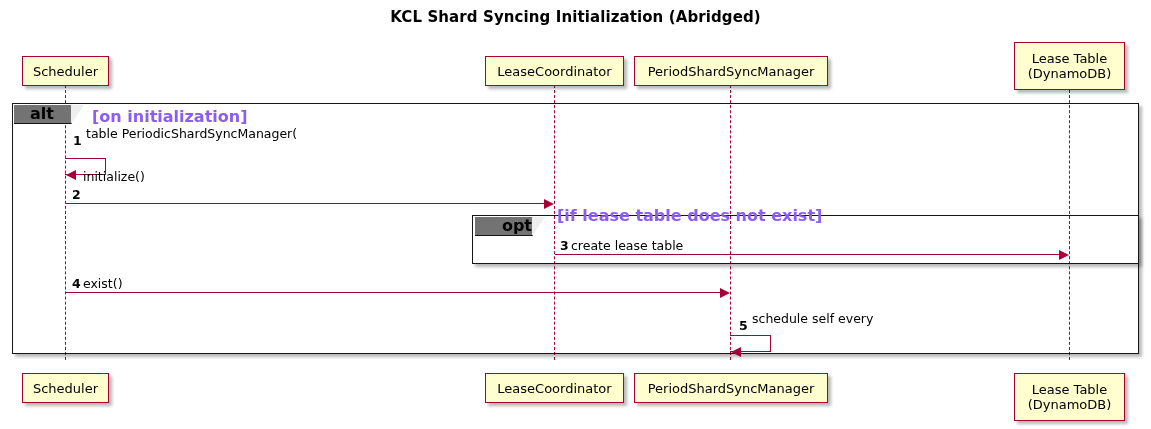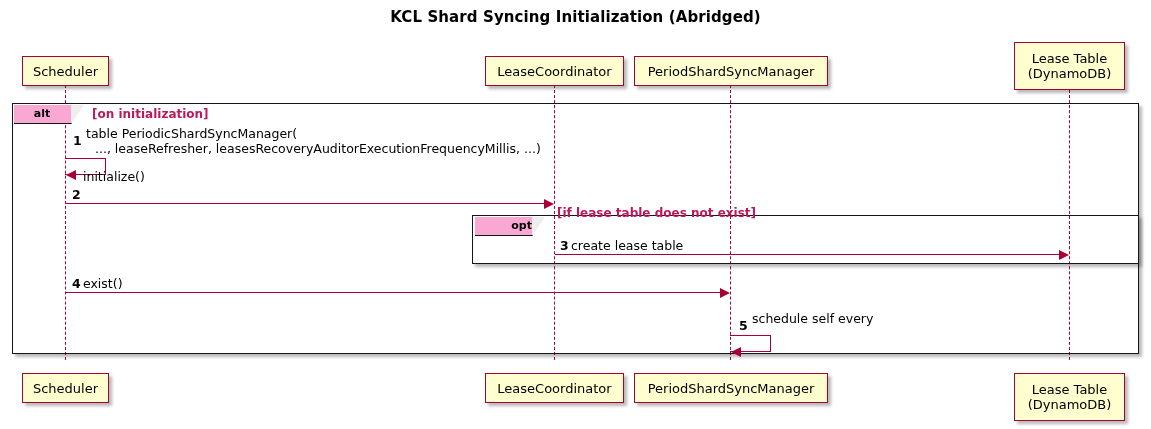--- a/index.html
+++ b/index.html
@@ -58,44 +58,44 @@
   .frame {
     position: absolute;
     box-sizing: border-box;
     border: 1.5px solid #161616;
     background: transparent;
     box-shadow: 3px 3px 3px rgba(0,0,0,0.28);
   }
   .frame-tab {
     position: absolute;
     box-sizing: border-box;
-    background: #f9a8d4;
+    background: #737373;
     border-right: 1.5px solid #161616;
     border-bottom: 1.5px solid #161616;
-    font-size: 11px;
+    font-size: 16px;
     font-weight: bold;
     color: #000000;
     text-align: center;
     line-height: 18px;
   }
   .frame-tab::after {
     content: "";
     position: absolute;
     right: -13px;
     top: 0px;
     width: 0;
     height: 0;
     border-left: 13px solid #EEEEEE;
     border-bottom: 19px solid transparent;
   }
   .frame-label {
     position: absolute;
-    font-size: 12px;
+    font-size: 16px;
     font-weight: bold;
-    color: #be185d;
+    color: #8b5cf6;
     white-space: pre;
   }
   
   .arrow-line {
     position: absolute;
     height: 0;
     border-top: 1.5px solid #A80036;
   }
   .arrow-head {
     position: absolute;
@@ -137,21 +137,20 @@
   <div class="lifeline" style="left:554px; top:85px; height:275px;"></div>
   <div class="lifeline" style="left:730px; top:85px; height:275px;"></div>
   <div class="lifeline" style="left:1069px; top:90px; height:270px;"></div>
 
   <div class="frame" style="left:12px; top:103px; width:1127px; height:251px;"></div>
   <div class="frame-tab" style="left:13.5px; top:104.5px; width:58px; height:19px;">alt</div>
   <div class="frame-label" style="left:92px; top:107px;">[on initialization]</div>
 
   <div class="msg-label" style="left:73px; top:133px; font-weight:bold;">1</div>
   <div class="msg-label" style="left:86px; top:126px;">table PeriodicShardSyncManager(</div>
-  <div class="msg-label" style="left:95px; top:141px;">..., leaseRefresher, leasesRecoveryAuditorExecutionFrequencyMillis, ...)</div>
   <div class="self-arrow" style="left:65px; top:158px; width:41px; height:17px;"></div>
   <div class="arrow-head-left" style="left:66px; top:170px;"></div>
 
   <div class="msg-label" style="left:72px; top:187px; font-weight:bold;">2</div>
   <div class="msg-label" style="left:83px; top:169px;">initialize()</div>
   <div class="arrow-line" style="left:66px; top:203px; width:486px;"></div>
   <div class="arrow-head" style="left:544px; top:198.5px;"></div>
 
   <div class="frame" style="left:472px; top:215px; width:667px; height:49px;"></div>
   <div class="frame-tab" style="left:475px; top:216.5px; width:58px; height:19px;text-align:right;">opt</div>

